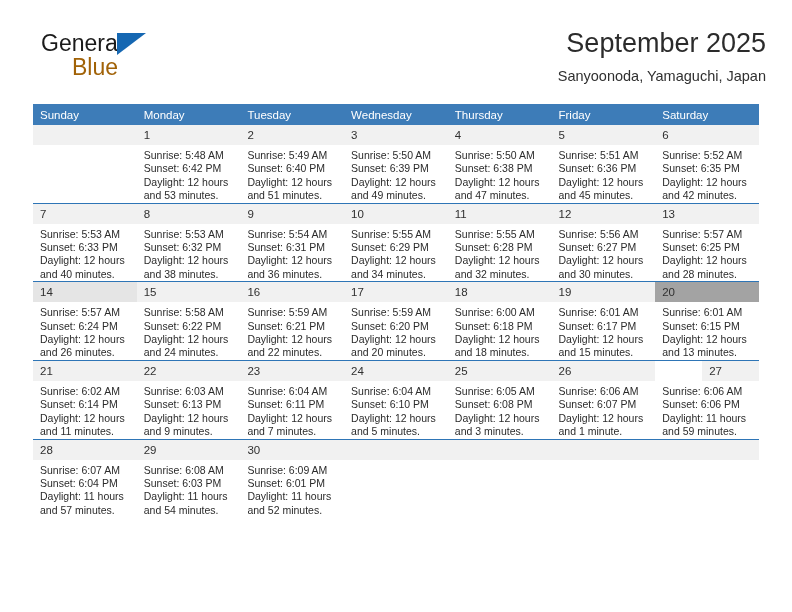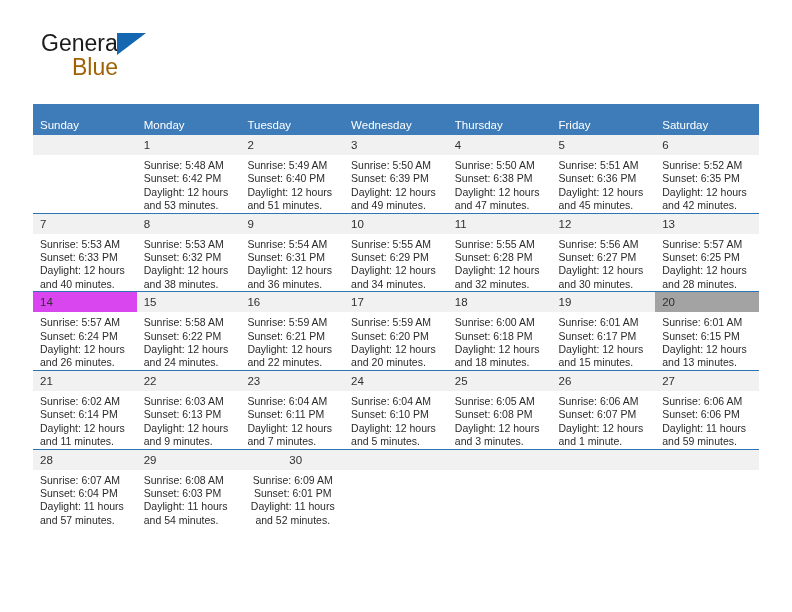--- a/index.html
+++ b/index.html
@@ -98,21 +98,21 @@
     width: 726px;
     border-collapse: collapse;
     table-layout: fixed;
   }
   .calendar th {
     background: #3d7cb8;
     color: #ffffff;
     font-size: 11.5px;
     font-weight: normal;
     text-align: left;
-    padding: 14px 0 4px 7px;
+    padding: 4px 0 4px 7px;
     height: 13px;
     border: none;
   }
   .calendar td {
     vertical-align: top;
     padding: 0;
     border: none;
     border-top: 1px solid #2e75b6;
     height: 77px;
   }
@@ -150,20 +150,24 @@
 <div class="page">
 
   <div class="header">
 
     <div class="logo">
       <span class="logo-general">General</span>
       <span class="logo-triangle" style="border-left-color: rgb(21, 103, 178);"></span>
       <span class="logo-blue" style="color: #a16207;">Blue</span>
     </div>
 
+    <div class="title-block">
+      <h1 class="cal-title">September 2025</h1>
+      <p class="cal-subtitle">Sanyoonoda, Yamaguchi, Japan</p>
+    </div>
 
   </div>
 
   <table class="calendar">
     <thead>
       <tr id="weekday-row">
           <th style="background: rgb(61, 124, 184);">Sunday</th>
           <th style="background: rgb(61, 124, 184);">Monday</th>
           <th style="background: rgb(61, 124, 184);">Tuesday</th>
           <th style="background: rgb(61, 124, 184);">Wednesday</th>
@@ -298,21 +302,21 @@
             <div class="dayinfo">
               <div>Sunrise: 5:57 AM</div>
               <div>Sunset: 6:25 PM</div>
               <div>Daylight: 12 hours</div>
               <div>and 28 minutes.</div>
             </div>
           </td>
         </tr>
         <tr>
           <td class="cell" style="border-top-color: rgb(46, 117, 182);">
-            <div class="daynum" style="background: #d946ef;">14</div>
+            <div class="daynum" style="background: #e5e5e5;">14</div>
             <div class="dayinfo">
               <div>Sunrise: 5:57 AM</div>
               <div>Sunset: 6:24 PM</div>
               <div>Daylight: 12 hours</div>
               <div>and 26 minutes.</div>
             </div>
           </td>
           <td class="cell" style="border-top-color: rgb(46, 117, 182);">
             <div class="daynum" style="background: rgb(241, 241, 241);">15</div>
             <div class="dayinfo">
@@ -417,21 +421,21 @@
           <td class="cell" style="border-top-color: rgb(46, 117, 182);">
             <div class="daynum" style="background: rgb(241, 241, 241);">26</div>
             <div class="dayinfo">
               <div>Sunrise: 6:06 AM</div>
               <div>Sunset: 6:07 PM</div>
               <div>Daylight: 12 hours</div>
               <div>and 1 minute.</div>
             </div>
           </td>
           <td class="cell" style="border-top-color: rgb(46, 117, 182);">
-            <div class="daynum" style="background: rgb(241, 241, 241);">27</div>
+            <div class="daynum" style="background: rgb(241, 241, 241); margin-left: 47px;">27</div>
             <div class="dayinfo">
               <div>Sunrise: 6:06 AM</div>
               <div>Sunset: 6:06 PM</div>
               <div>Daylight: 11 hours</div>
               <div>and 59 minutes.</div>
             </div>
           </td>
         </tr>
         <tr>
           <td class="cell" style="border-top-color: rgb(46, 117, 182);">
@@ -445,21 +449,21 @@
           </td>
           <td class="cell" style="border-top-color: rgb(46, 117, 182);">
             <div class="daynum" style="background: rgb(241, 241, 241);">29</div>
             <div class="dayinfo">
               <div>Sunrise: 6:08 AM</div>
               <div>Sunset: 6:03 PM</div>
               <div>Daylight: 11 hours</div>
               <div>and 54 minutes.</div>
             </div>
           </td>
-          <td class="cell" style="border-top-color: rgb(46, 117, 182); text-align: center;">
+          <td class="cell" style="border-top-color: rgb(46, 117, 182);">
             <div class="daynum" style="background: rgb(241, 241, 241);">30</div>
             <div class="dayinfo">
               <div>Sunrise: 6:09 AM</div>
               <div>Sunset: 6:01 PM</div>
               <div>Daylight: 11 hours</div>
               <div>and 52 minutes.</div>
             </div>
           </td>
           <td class="cell cell-empty" style="border-top-color: rgb(46, 117, 182);">
             <div class="daynum empty" style="background: rgb(241, 241, 241);"></div>

